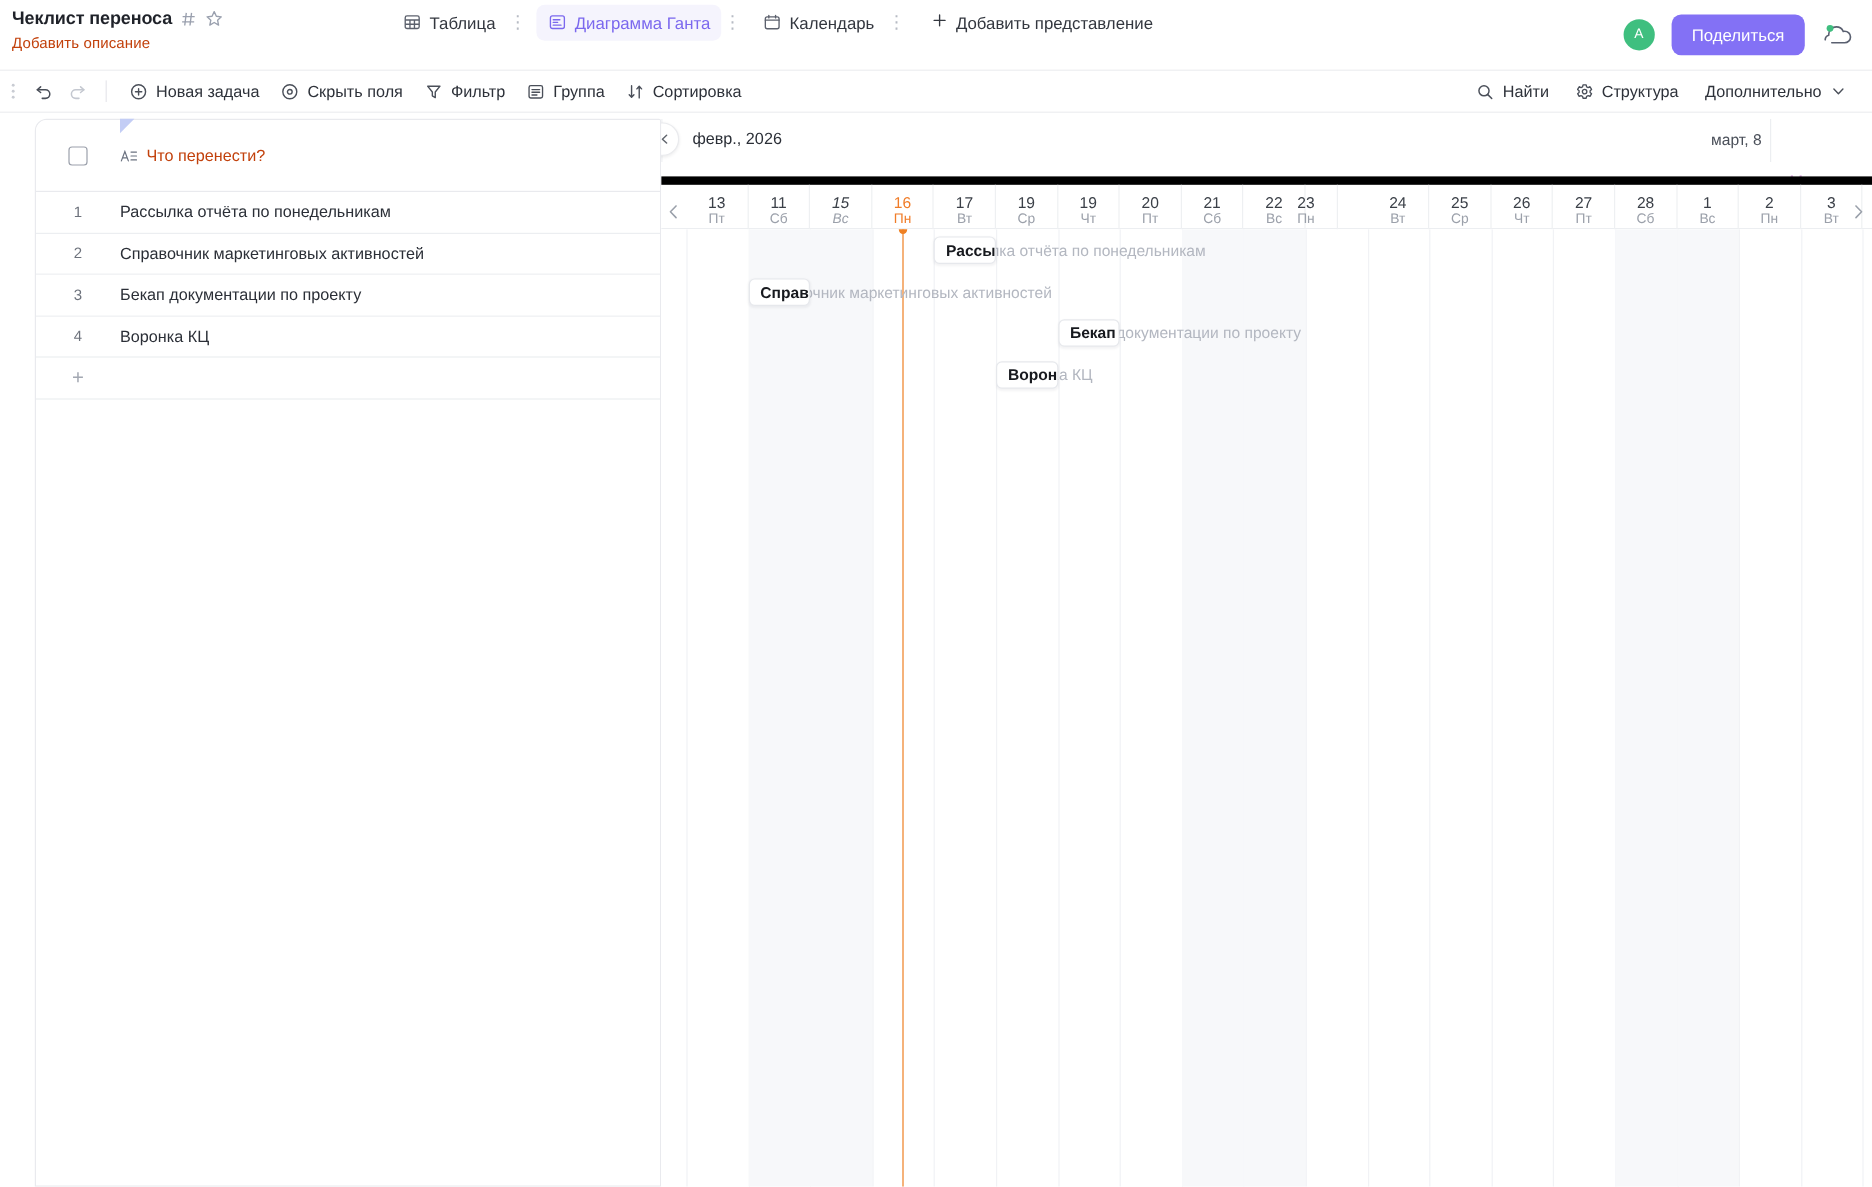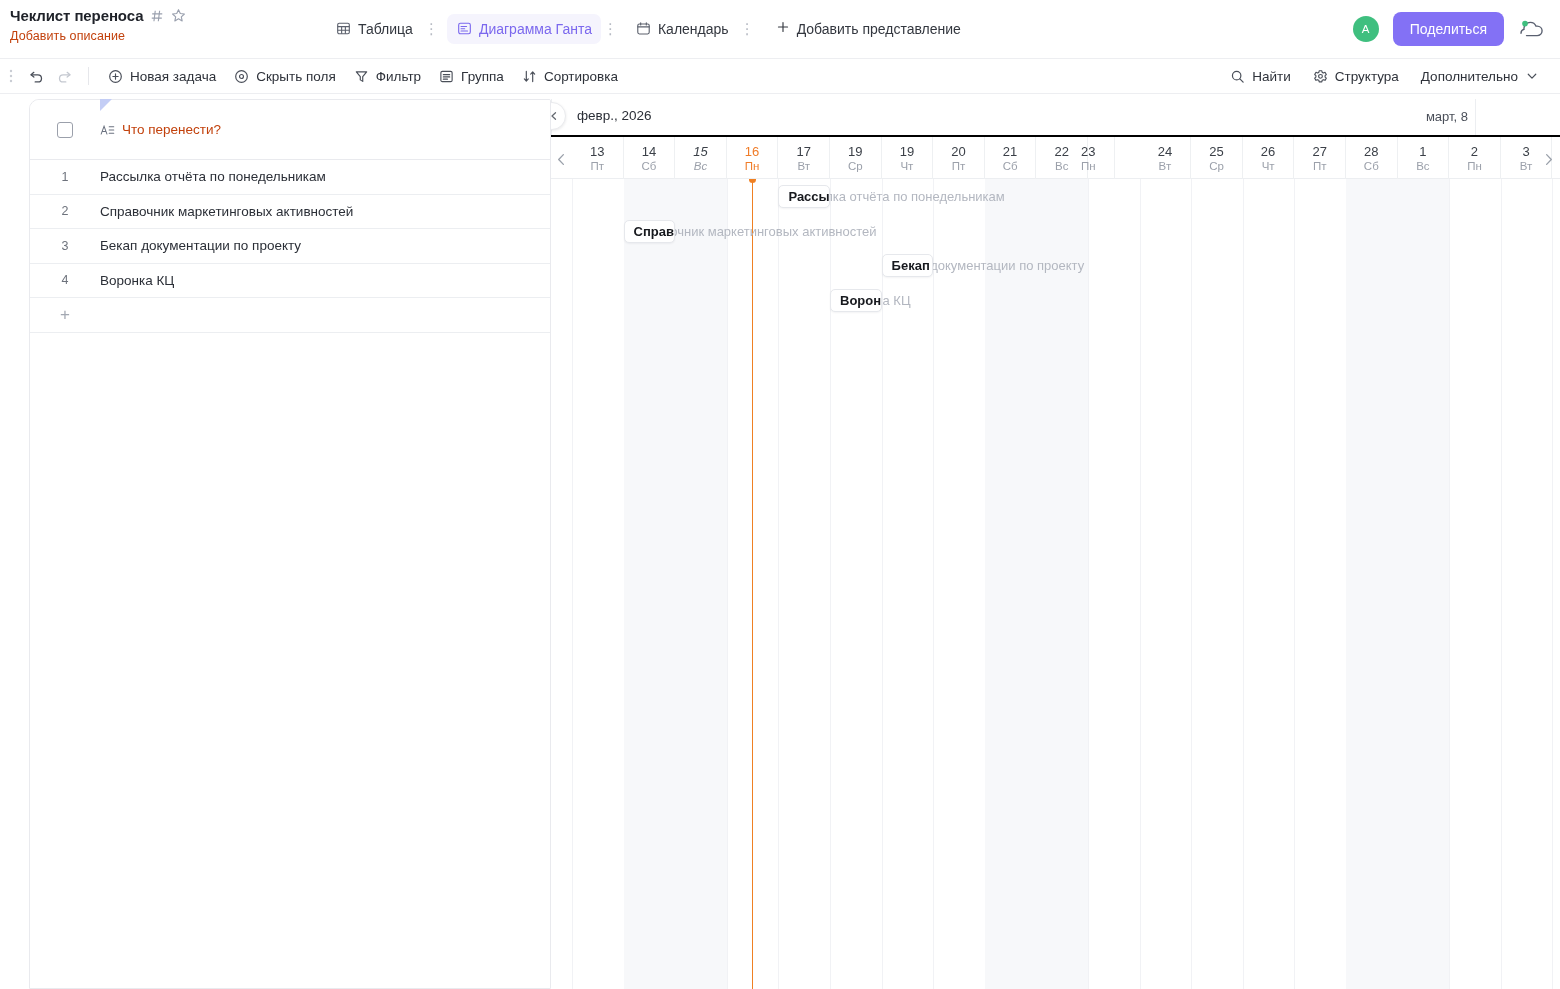--- a/index.html
+++ b/index.html
@@ -23,21 +23,21 @@
   .doc-title {
     font-size:15px; font-weight:700; color:#1f2229; letter-spacing:-0.1px;
     display:inline-block; vertical-align:middle;
   }
   .title-row { display:flex; align-items:center; gap:7px; height:19px; }
   .title-icon { color:#9aa0ae; display:inline-flex; align-items:center; }
   .doc-subtitle {
     font-size:12.5px; color:#c2410c; margin-top:4px; letter-spacing:0.1px;
   }
 
-  .views { position:absolute; left:326px; top:13px; display:flex; align-items:center; gap:0px; }
+  .views { position:absolute; left:326px; top:3px; display:flex; align-items:center; gap:0px; }
   .view-tab {
     display:flex; align-items:center; gap:7px;
     padding:7px 9px 7px 10px; border-radius:7px;
     font-size:14px; color:#33373f; cursor:pointer; white-space:nowrap;
   }
   .view-tab .vt-ico { display:inline-flex; color:#5c616d; }
   .view-tab.active { background:#f5f4fd; color:#7b68ee; }
   .view-tab.active .vt-ico { color:#7b68ee; }
   .view-dots {
     color:#b7bbc4; font-size:15px; padding:0 8px 0 2px; cursor:pointer;
@@ -140,22 +140,22 @@
     position:absolute; right:92px; top:10px; font-size:13px; color:#4a4f59;
     white-space:nowrap; overflow:hidden;
   }
   .month-div { position:absolute; right:84px; top:0px; width:1px; height:36px; background:#eceef1; }
   .scale-select {
     position:absolute; right:8px; top:8px; display:flex; align-items:center; gap:6px;
     font-size:13.5px; color:#a21caf; cursor:pointer;margin-top:36px;
   }
 
   .days-head {
-    position:relative; height:44px; border-top:2px solid #000000;
-    border-bottom:1px solid #eceef1; background:#fff;
+    position:relative; height:44px; border-top:7px solid #000000;
+    border-bottom:1px solid #eceef1; background:#fff;margin-top:12px;
   }
   .day-cell {
     position:absolute; top:0; height:43px; border-right:1px solid #eef0f2;
     display:flex; flex-direction:column; align-items:center; justify-content:center;
     gap:1px;
   }
   .day-num { font-size:13px; color:#3b4048; line-height:15px; }
   .day-dow { font-size:11.5px; color:#9ba0aa; line-height:13px; }
   .day-cell.today .day-num, .day-cell.today .day-dow { color:#f07c28; }
   .nav-prev, .nav-next {
@@ -450,21 +450,21 @@
       <div class="nav-next">
         <svg width="15" height="15" viewBox="0 0 16 16" fill="none" stroke="currentColor" stroke-width="1.4" stroke-linecap="round" stroke-linejoin="round">
           <path d="M6 2.8 L11 8 L6 13.2"></path>
         </svg>
       </div>
     <div class="day-cell" style="left: 21px; width: 51.6px;">
           <div class="day-num">13</div>
           <div class="day-dow">Пт</div>
         </div>
         <div class="day-cell" style="left: 72.6px; width: 51.6px;">
-          <div class="day-num">14</div>
+          <div class="day-num">11</div>
           <div class="day-dow">Сб</div>
         </div>
         <div class="day-cell" style="left: 124.2px; width: 51.6px; font-style: italic;">
           <div class="day-num">15</div>
           <div class="day-dow">Вс</div>
         </div>
         <div class="day-cell today" style="left: 175.8px; width: 51.6px;">
           <div class="day-num">16</div>
           <div class="day-dow">Пн</div>
         </div>

